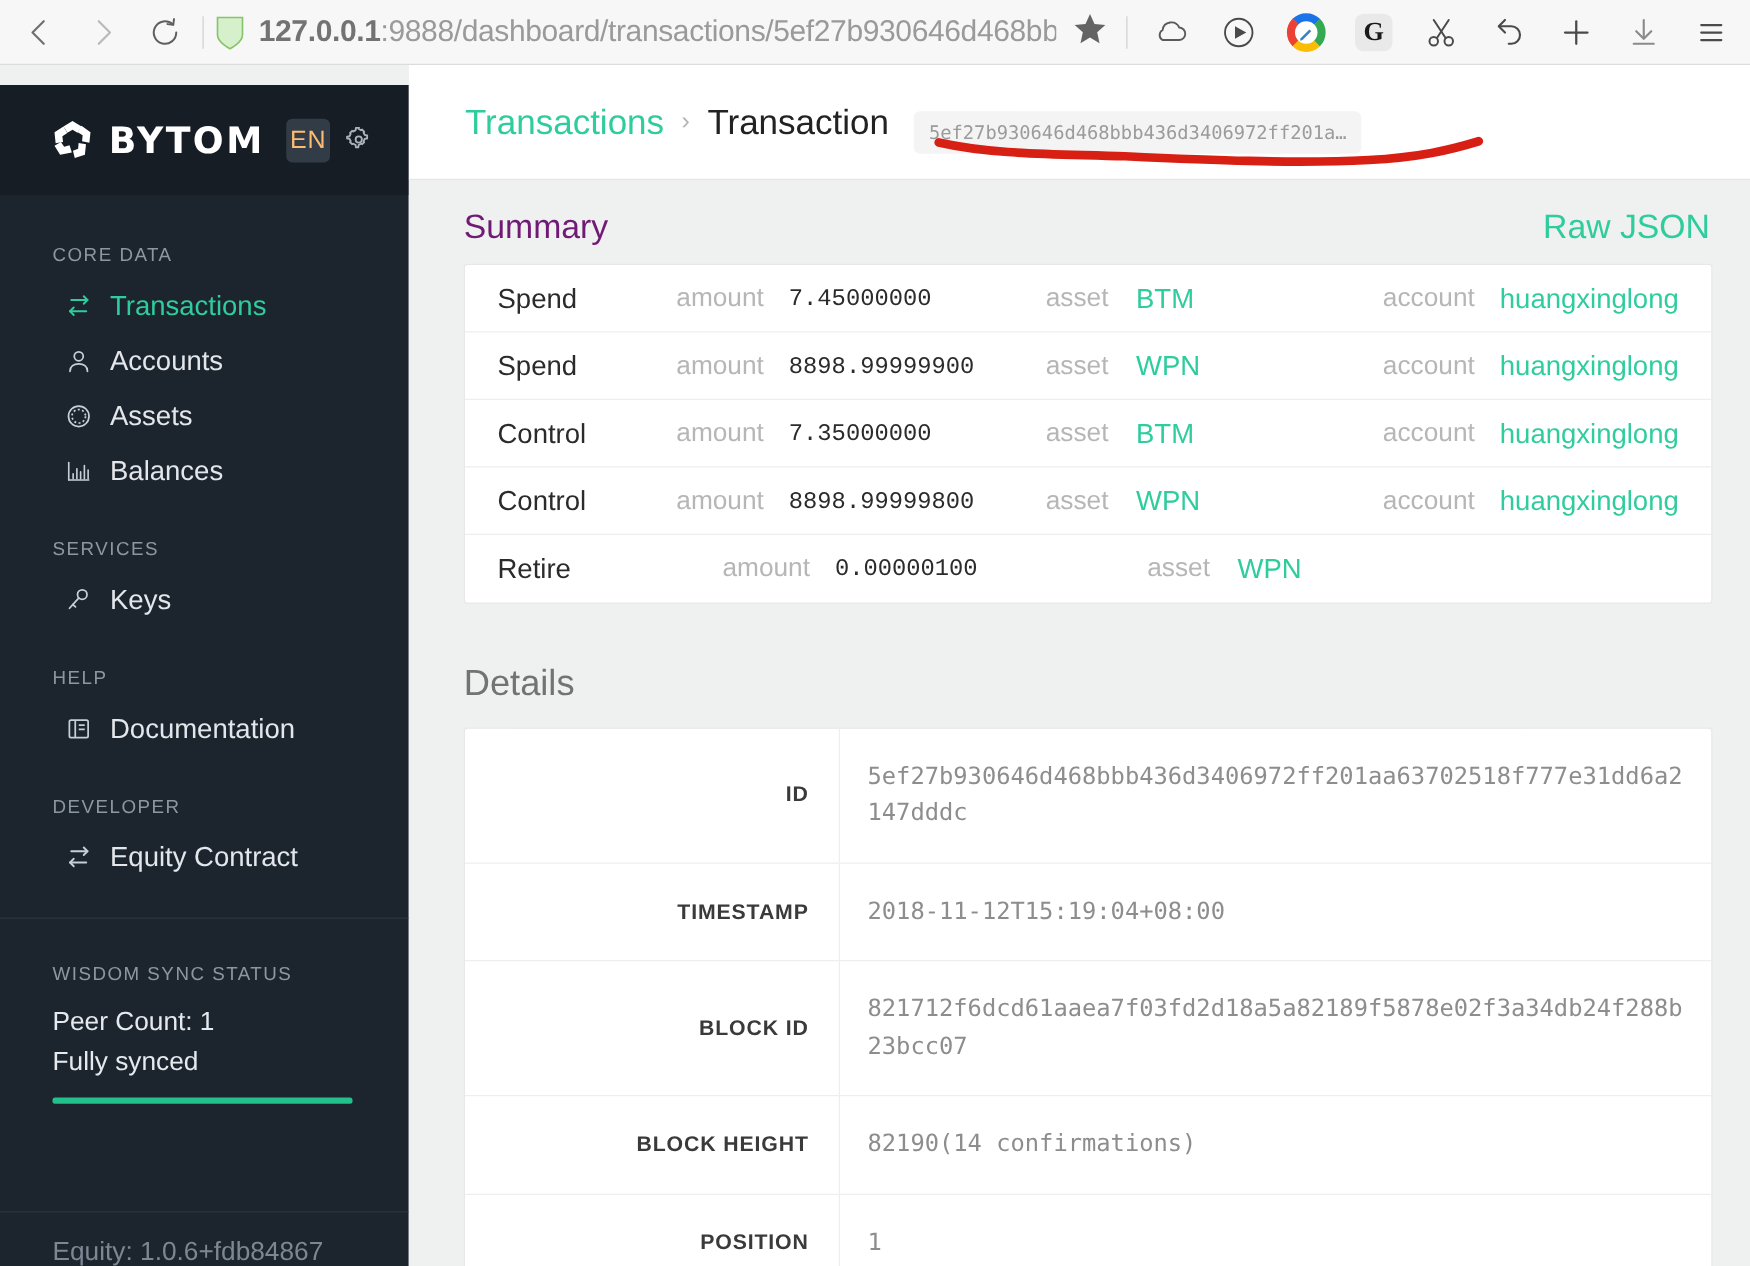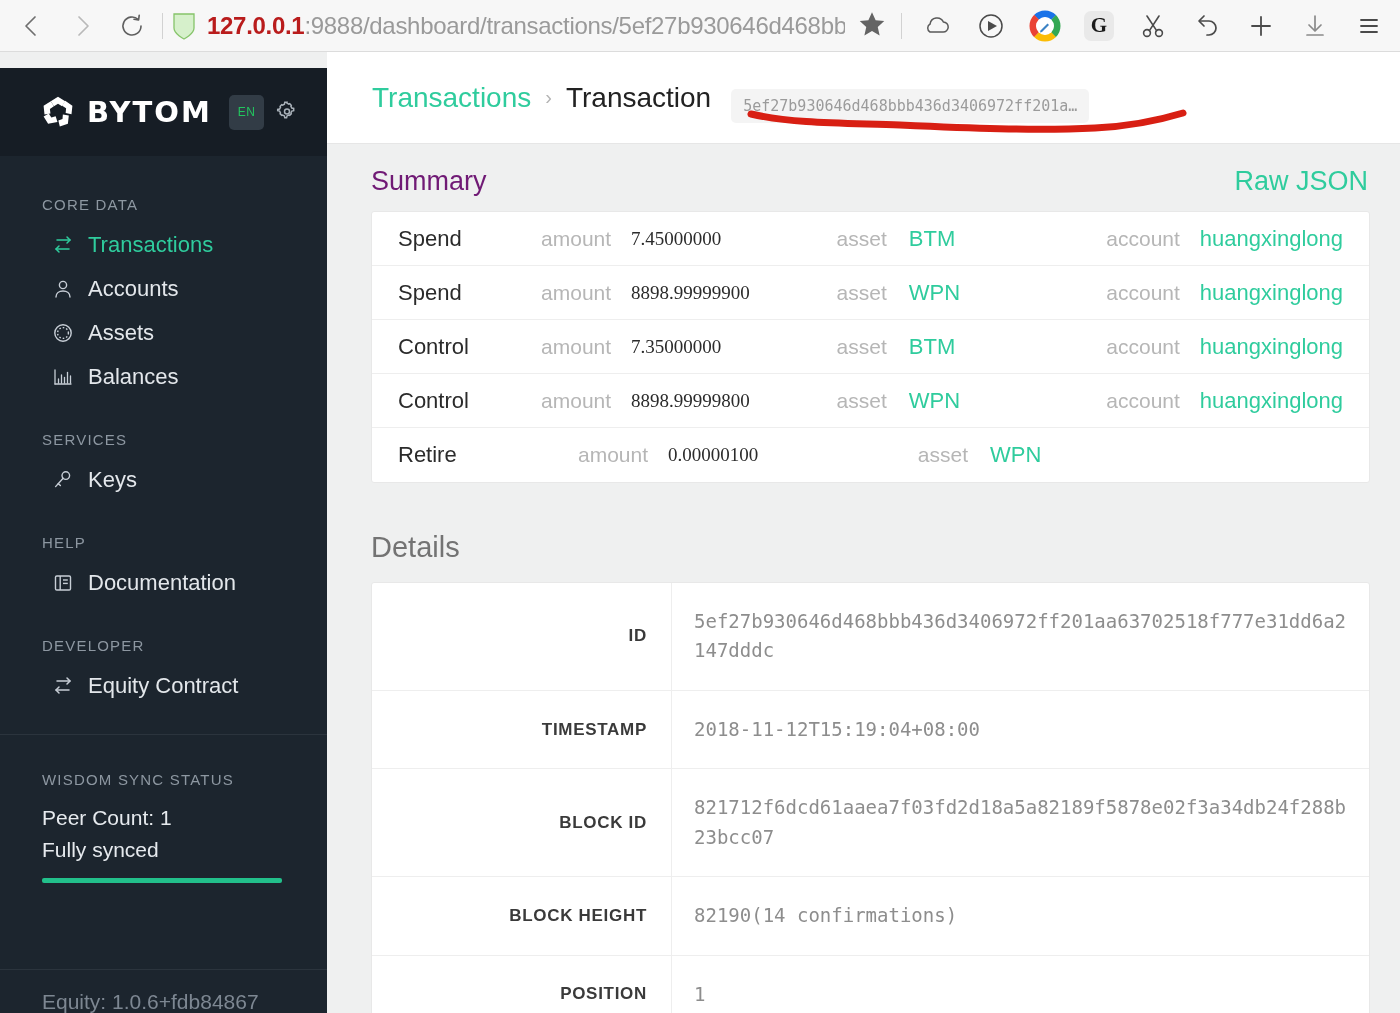--- a/index.html
+++ b/index.html
@@ -29,21 +29,21 @@
   }
   .urlzone {
     flex: 1; display: flex; align-items: center; gap: 10px; min-width: 0;
   }
   .shield { flex: 0 0 auto; display:block; }
   .urltext {
     font-size: 24px; letter-spacing: -0.3px;
     white-space: nowrap; overflow: hidden;
     color: #9a9a9a; font-family: "Liberation Sans", sans-serif;
   }
-  .urltext .host { color: #b91c1c; font-weight: 600; text-align: center; }
+  .urltext .host { color: #737373; font-weight: 600; text-align: center; }
   .star { margin: 0 6px 0 2px; }
   .ext-icons { display: flex; align-items: center; gap: 0px; padding-right: 4px; }
   .exticon {
     width: 54px; height: 48px;
     display: flex; align-items: center; justify-content: center;
   }
   .gm-badge {
     width: 30px; height: 30px; border-radius: 7px;
     background: #e9e9e9;
     display: flex; align-items: center; justify-content: center;
@@ -64,23 +64,23 @@
     background: #161d25;
   }
   .logo-wrap { display: flex; align-items: center; gap: 11px; flex: 1; }
   .logo-mark { width: 36px; height: 36px; }
   .logo-text {
     font-size: 29px; font-weight: 700; color: #ffffff;
     letter-spacing: 2px; font-family: "DejaVu Sans", sans-serif;
   }
   .lang-btn {
     width: 35px; height: 35px; border-radius: 5px;
-    background: #323c46; color: #22c55e;
+    background: #323c46; color: #fdba74;
     display: flex; align-items: center; justify-content: center;
-    font-size: 12px; letter-spacing: 0.5px;
+    font-size: 20px; letter-spacing: 0.5px;
   }
   .gear-btn {
     width: 36px; height: 36px; margin-left: 5px;
     display: flex; align-items: center; justify-content: center;
   }
   .sb-nav { padding-top: 24px; }
   .sb-group-label {
     font-size: 15px; letter-spacing: 1.2px;
     color: #8d97a1; padding: 16px 0 10px 42px;
   }
@@ -149,21 +149,21 @@
   }
   .srow {
     display: flex; align-items: center;
     height: 54px; padding: 0 26px;
     border-bottom: 1px solid #eeeeee;
   }
   .srow:last-child { border-bottom: none; }
   .srow .act { width: 150px; font-size: 22px; color: #2b2b2b; }
   .srow .lbl { font-size: 21px; color: #b6b6b6; text-align: right; }
   .srow .val-mono {
-    font-family: Liberation Serif, serif;
+    font-family: Liberation Mono, monospace;
     font-size: 19px; color: #2b2b2b;
   }
   .srow .val-link { font-size: 22px; color: #2fcc9d; }
   .c-amount-lbl { width: 100px; }
   .c-amount-val { width: 240px; padding-left: 20px; }
   .c-asset-lbl { width: 80px; }
   .c-asset-val { width: 230px; padding-left: 22px; }
   .c-acct-lbl { width: 110px; }
   .c-acct-val { padding-left: 20px; }
 

